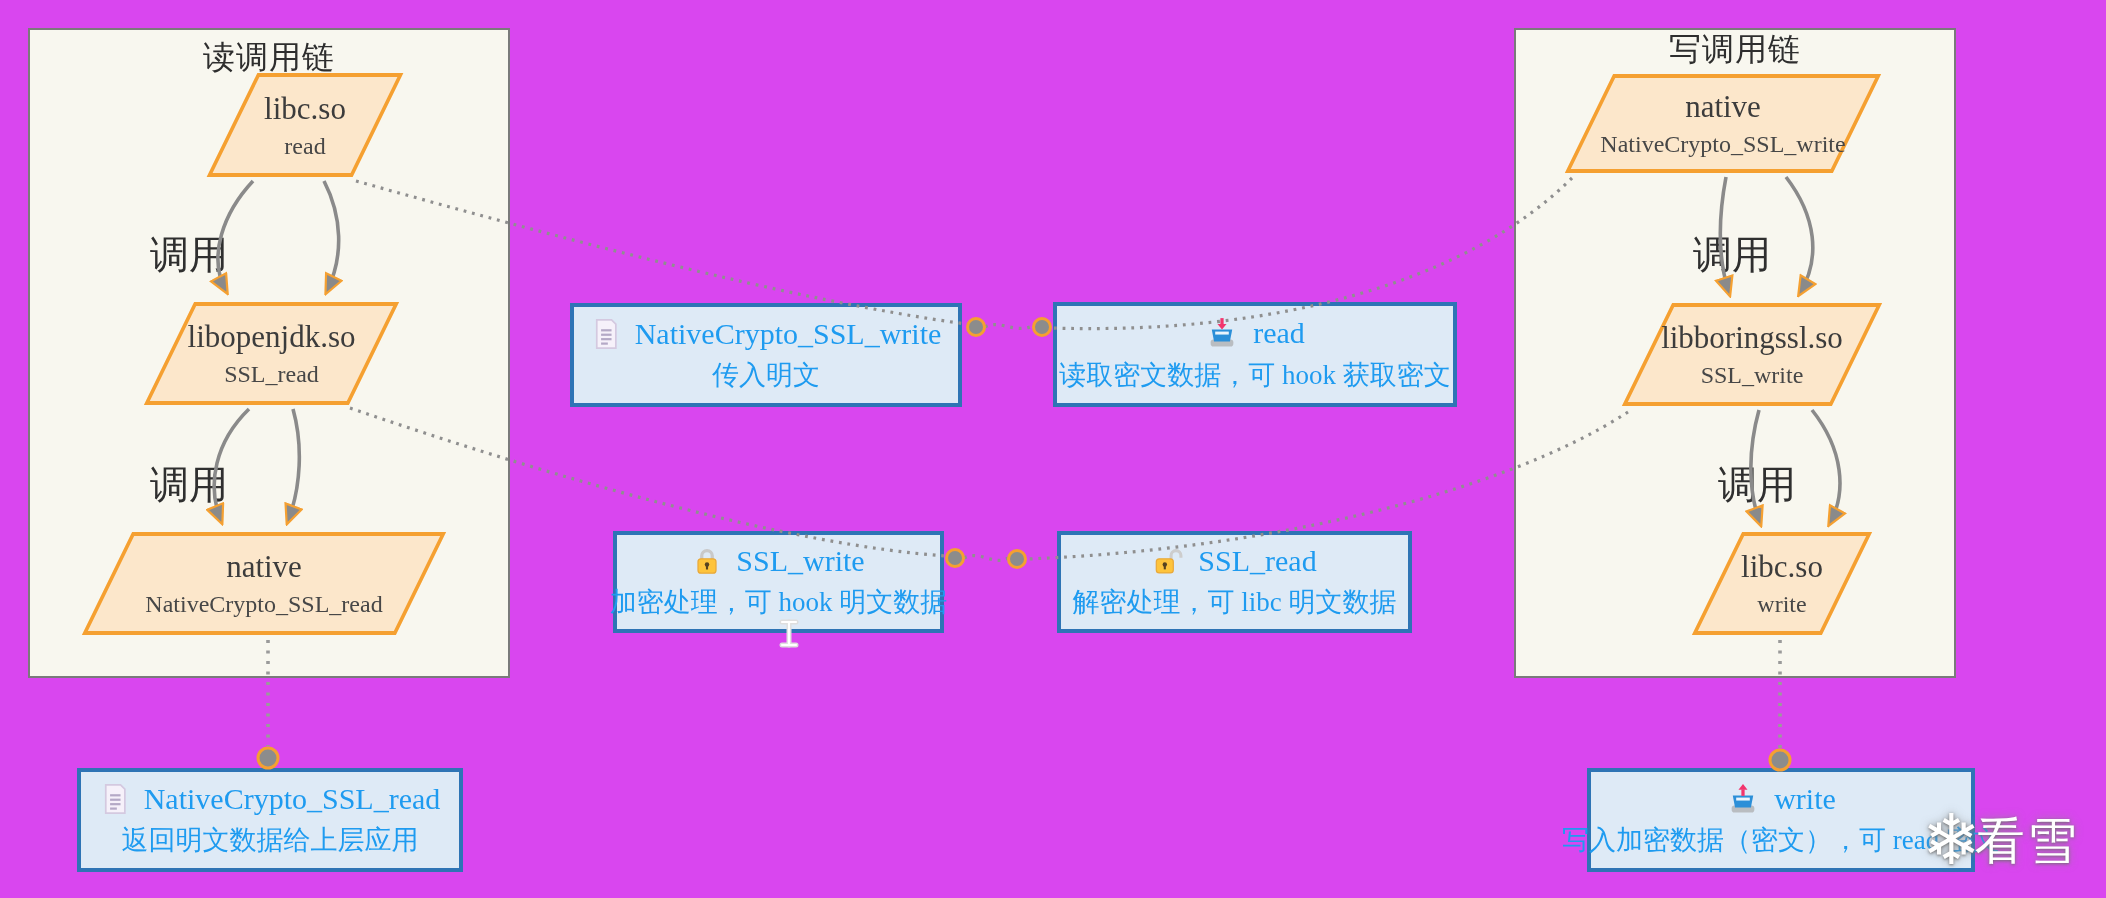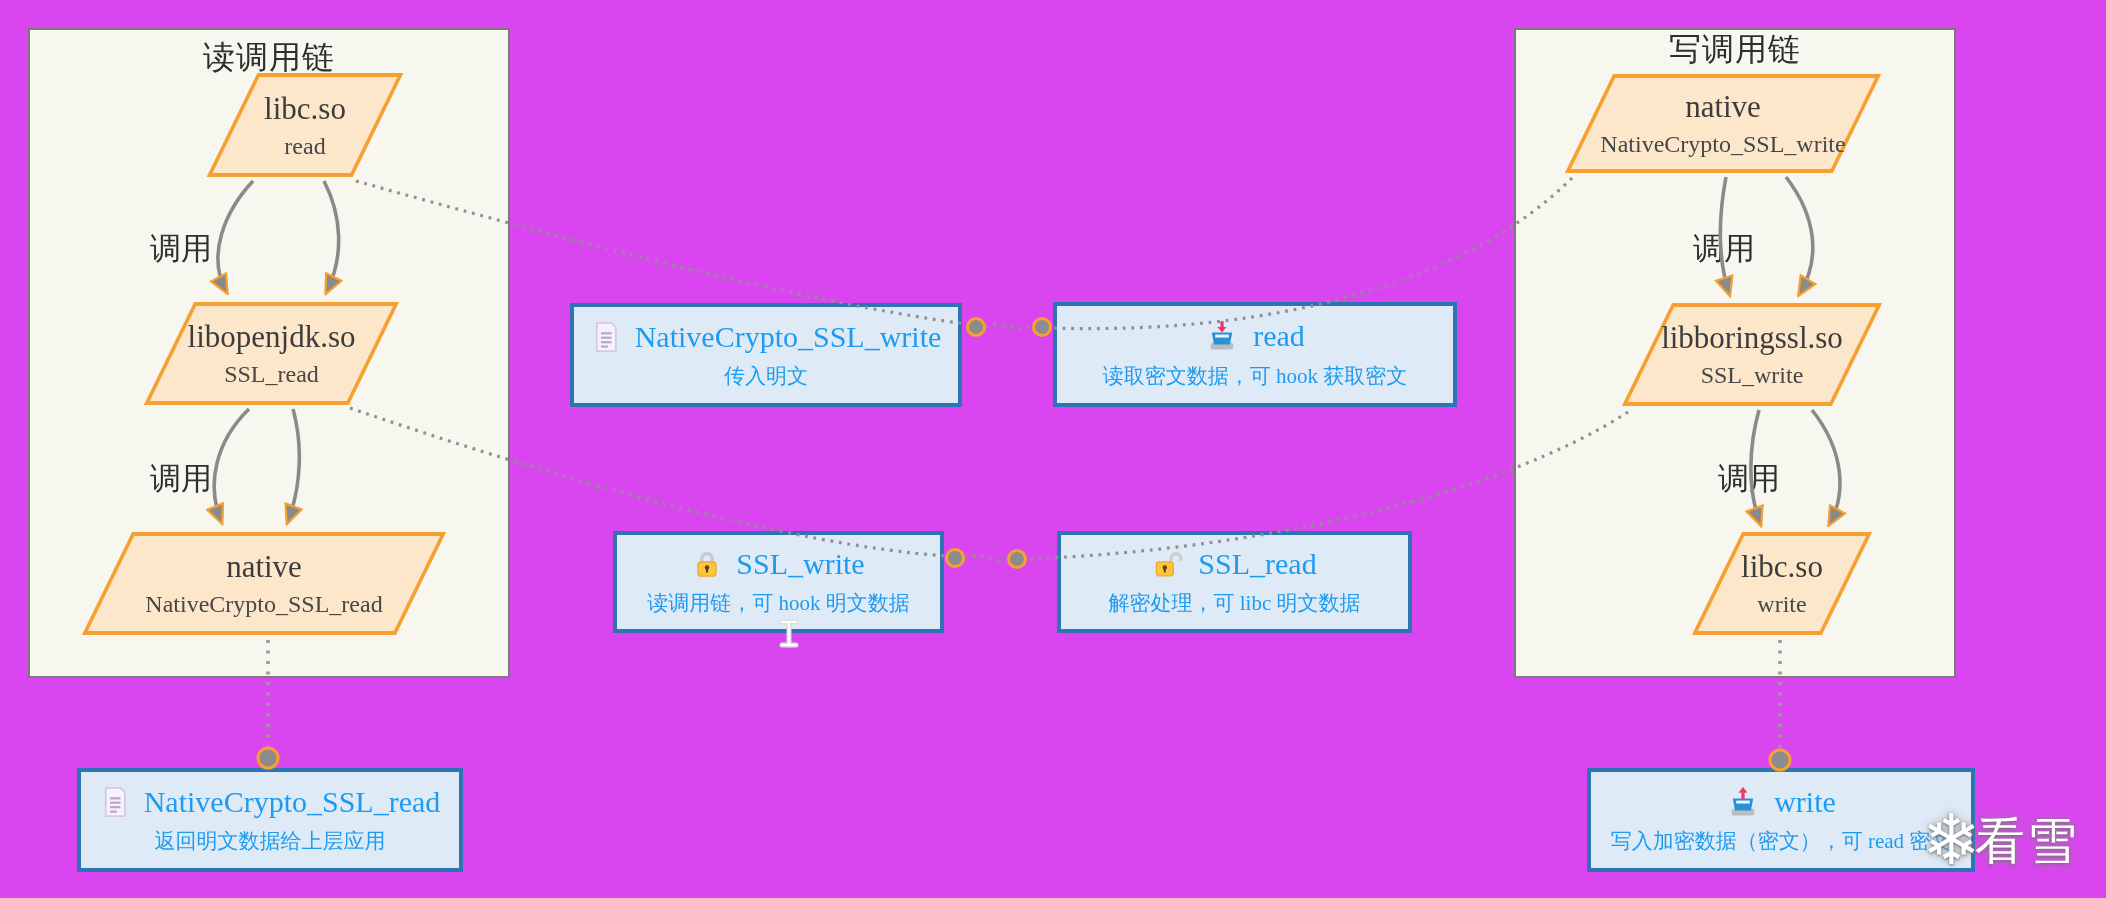--- a/index.html
+++ b/index.html
@@ -16,29 +16,29 @@
   .pgram{
     position:absolute;transform:skewX(-26deg);background:#FCE7CB;border:4px solid #F5A031;z-index:2;box-sizing:border-box;
   }
   .pgram-inner{
     position:absolute;left:0;top:0;right:0;bottom:0;transform:skewX(26deg);
     display:flex;flex-direction:column;align-items:center;justify-content:center;gap:10px;
   }
   .pgram-name{font-size:31px;color:#3C3C3C;line-height:1;white-space:nowrap;}
   .pgram-func{font-size:24px;color:#474747;line-height:1;white-space:nowrap;}
   .edge-label{
-    position:absolute;font-size:31px;color:#2F2F2F;z-index:2;white-space:nowrap;
+    position:absolute;font-size:39px;color:#2F2F2F;z-index:2;white-space:nowrap;
   }
   .note{
     position:absolute;background:#DEEAF6;border:4px solid #2E74B5;z-index:2;box-sizing:border-box;
     display:flex;flex-direction:column;align-items:center;justify-content:space-evenly;padding:4px 6px;
   }
   .note-title-row{display:flex;align-items:center;gap:14px;}
   .note-title{font-size:30px;color:#1E9BF0;white-space:nowrap;}
-  .note-desc{font-size:21px;color:#1E9BF0;white-space:nowrap;}
+  .note-desc{font-size:27px;color:#1E9BF0;white-space:nowrap;}
   .icon{display:inline-flex;align-items:center;justify-content:center;}
   svg.overlay{position:absolute;left:0;top:0;z-index:3;pointer-events:none;}
   .dotted{stroke:#8F8F8F;stroke-width:3.2;fill:none;stroke-dasharray:2.8 5.8;}
   .dotted-v{stroke:#9A9A9A;stroke-width:3.6;fill:none;stroke-dasharray:3 7.5;}
   .call-arrow{stroke:#8A8A8A;stroke-width:3.6;fill:none;}
   .endpoint{fill:#8C8C8C;stroke:#F5A031;stroke-width:3;}
   .watermark{
     position:absolute;left:1922px;top:806px;z-index:4;display:flex;align-items:center;
     color:#FFFFFF;
     text-shadow:0 1px 3px rgba(110,110,110,0.95),0 0 8px rgba(140,140,140,0.8);
@@ -140,21 +140,21 @@
       <span class="icon">
         <svg width="30" height="30" viewBox="0 0 24 24">
           <path d="M7.8 11 V7.8 a4.2 4.2 0 0 1 8.4 0 V11" fill="none" stroke="#C9C9C9" stroke-width="2.6"></path>
           <rect x="4.8" y="10.2" width="14.4" height="11.5" rx="2.4" fill="#FEC43C" stroke="#E9A93A" stroke-width="1"></rect>
           <circle cx="12" cy="14.8" r="1.8" fill="#574320"></circle>
           <rect x="11.15" y="15.4" width="1.7" height="3.4" fill="#574320"></rect>
         </svg>
       </span>
       <span class="note-title">SSL_write</span>
     </div>
-    <div class="note-desc">读调用链，可 hook 明文数据</div>
+    <div class="note-desc">加密处理，可 hook 明文数据</div>
   </div>
 
   <div class="note" style="left:1057px;top:531px;width:355px;height:102px;">
     <div class="note-title-row">
       <span class="icon">
         <svg width="32" height="30" viewBox="0 0 26 24">
           <path d="M15.5 10.5 V7.6 a4 4 0 0 1 8 0 V9.4" fill="none" stroke="#CDCDCD" stroke-width="2.5"></path>
           <rect x="3.5" y="10.2" width="13.8" height="11.5" rx="2.4" fill="#FEC43C" stroke="#E9A93A" stroke-width="1"></rect>
           <circle cx="10.4" cy="14.8" r="1.8" fill="#574320"></circle>
           <rect x="9.55" y="15.4" width="1.7" height="3.4" fill="#574320"></rect>

